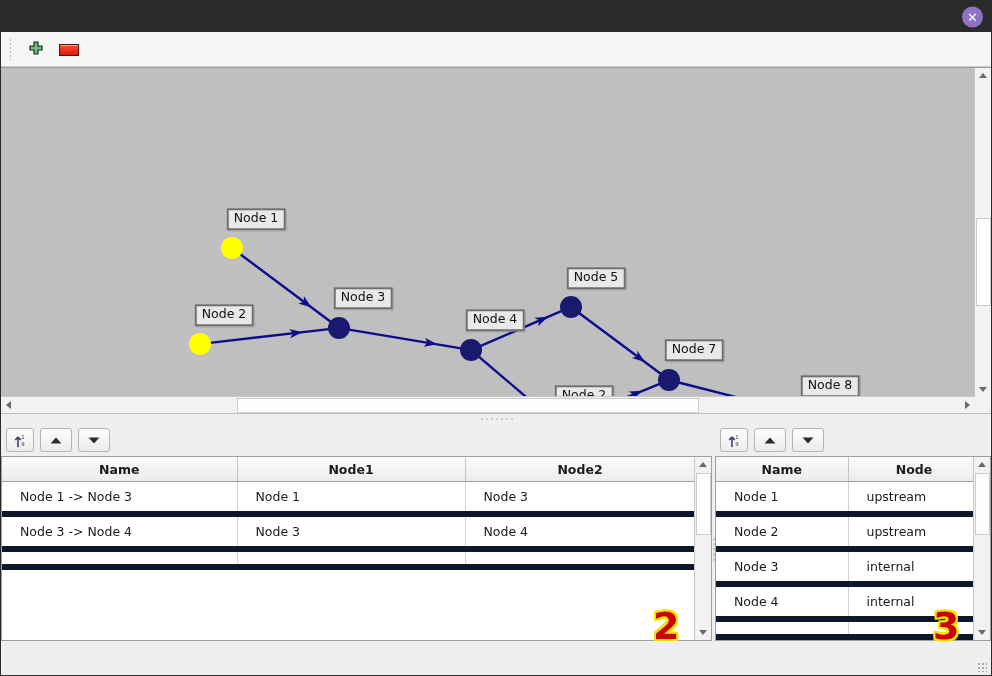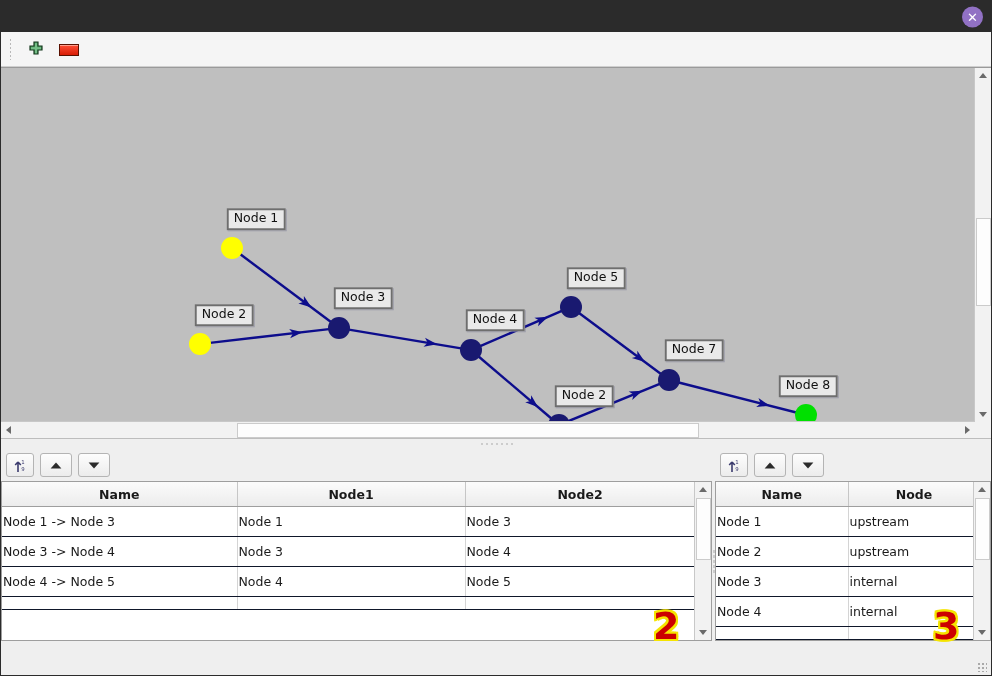--- a/index.html
+++ b/index.html
@@ -212,23 +212,23 @@
   table.grid th {
     background: linear-gradient(#fbfbfb, #ececec);
     border-right: 1px solid #c6c6c6;
     border-bottom: 1px solid #9e9e9e;
     font-weight: bold;
     height: 22px;
     text-align: center;
   }
   table.grid td {
     border-right: 1px solid #d4d4d4;
-    border-bottom: 1px solid #0f172a;
+    border-bottom: 6px solid #0f172a;
     height: 29px;
-    padding: 0 0 0 1px;
+    padding: 0 0 0 18px;
     background: #fff;
     overflow: hidden; white-space: nowrap;
   }
   table.grid tr.partial td { height: 12px; }
   .pane-status {
     flex: 0 0 34px; background: #efefef; position: relative;
   }
 </style>
 </head>
 <body>
@@ -290,21 +290,21 @@
           </g>
       </svg>
       <div id="labels">
           <div class="node-label" style="left: 255px; top: 151px;">Node 1</div>
           <div class="node-label" style="left: 223px; top: 247px;">Node 2</div>
           <div class="node-label" style="left: 362px; top: 230px;">Node 3</div>
           <div class="node-label" style="left: 494px; top: 252px;">Node 4</div>
           <div class="node-label" style="left: 595px; top: 210px;">Node 5</div>
           <div class="node-label" style="left: 583px; top: 328px;">Node 2</div>
           <div class="node-label" style="left: 693px; top: 282px;">Node 7</div>
-          <div class="node-label" style="left: 807px; top: 318px;">Node 8</div>
+          <div class="node-label" style="left: 829px; top: 318px;">Node 8</div>
         </div>
 
     </div>
 
     <div class="sb-v">
       <div class="sb-arrow" style="top:0;left:0;">
         <div class="tri tri-up"></div>
       </div>
       <div class="sb-thumb-v" style="top:150px; height:86px;"></div>
       <div class="sb-arrow" style="bottom:0;left:0;">
@@ -369,25 +369,20 @@
               <tr>
                 <td>Node 1 -&gt; Node 3</td>
                 <td>Node 1</td>
                 <td>Node 3</td>
               </tr>
               <tr>
                 <td>Node 3 -&gt; Node 4</td>
                 <td>Node 3</td>
                 <td>Node 4</td>
               </tr>
-              <tr>
-                <td>Node 4 -&gt; Node 5</td>
-                <td>Node 4</td>
-                <td>Node 5</td>
-              </tr>
               <tr class="partial">
                 <td></td>
                 <td></td>
                 <td></td>
               </tr>
             </tbody>
         </table>
         <div class="annot" style="position:absolute; left:652px; top:609px; font-size:34px;"></div>
         <div class="sb-v" style="bottom:0;">
           <div class="sb-arrow" style="top:0;left:0;">

